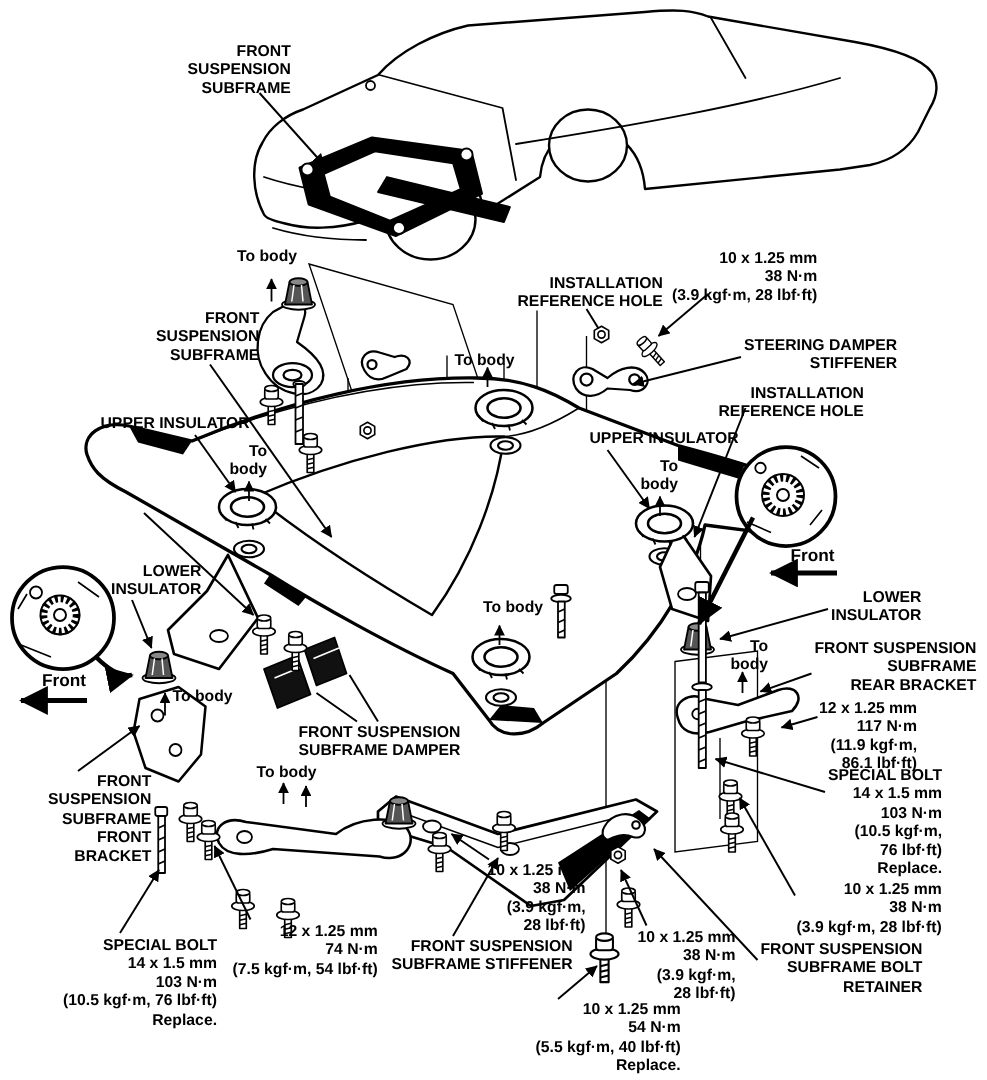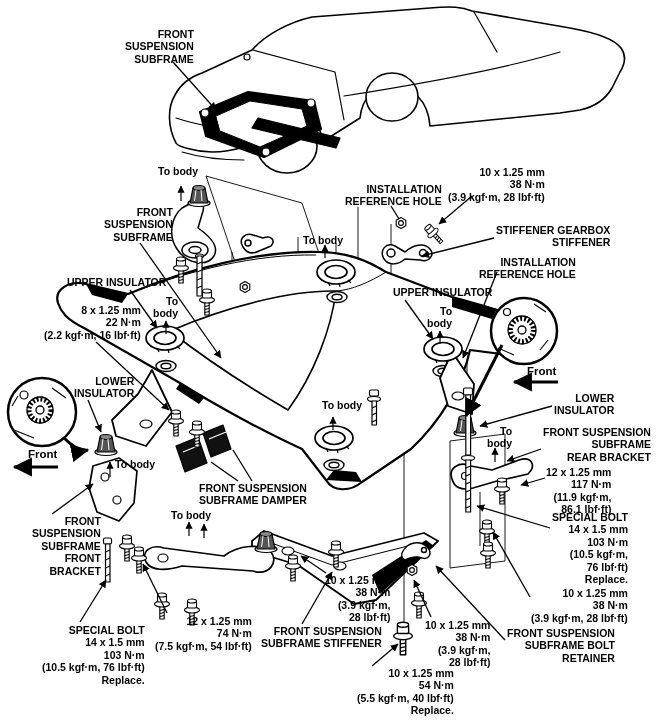--- a/index.html
+++ b/index.html
@@ -315,28 +315,25 @@
   <div class="lbl" style="left:158px;top:165px">To body</div>
   <div class="lbl" style="left:104px;top:206px">FRONT
 SUSPENSION
 SUBFRAME</div>
   <div class="lbl" style="left:345px;top:183px">INSTALLATION
 REFERENCE HOLE</div>
   <div class="lbl" style="left:448px;top:166px">10 x 1.25 mm
 38 N·m
 (3.9 kgf·m, 28 lbf·ft)</div>
   <div class="lbl" style="left:303px;top:234px">To body</div>
-  <div class="lbl" style="left:496px;top:224px">STIFFENER GEARBOX
+  <div class="lbl" style="left:496px;top:224px">STEERING DAMPER
 STIFFENER</div>
   <div class="lbl" style="left:479px;top:256px">INSTALLATION
 REFERENCE HOLE</div>
   <div class="lbl" style="left:67px;top:276px">UPPER INSULATOR</div>
-  <div class="lbl" style="left:44px;top:304px">8 x 1.25 mm
-22 N·m
-(2.2 kgf·m, 16 lbf·ft)</div>
   <div class="lbl" style="left:153px;top:295px">To
 body</div>
   <div class="lbl" style="left:393px;top:286px">UPPER INSULATOR</div>
   <div class="lbl" style="left:427px;top:305px">To
 body</div>
   <div class="lbl lbl-front" style="left:527px;top:365px">Front</div>
   <div class="lbl" style="left:554px;top:392px">LOWER
 INSULATOR</div>
   <div class="lbl" style="left:74px;top:375px">LOWER
 INSULATOR</div>

